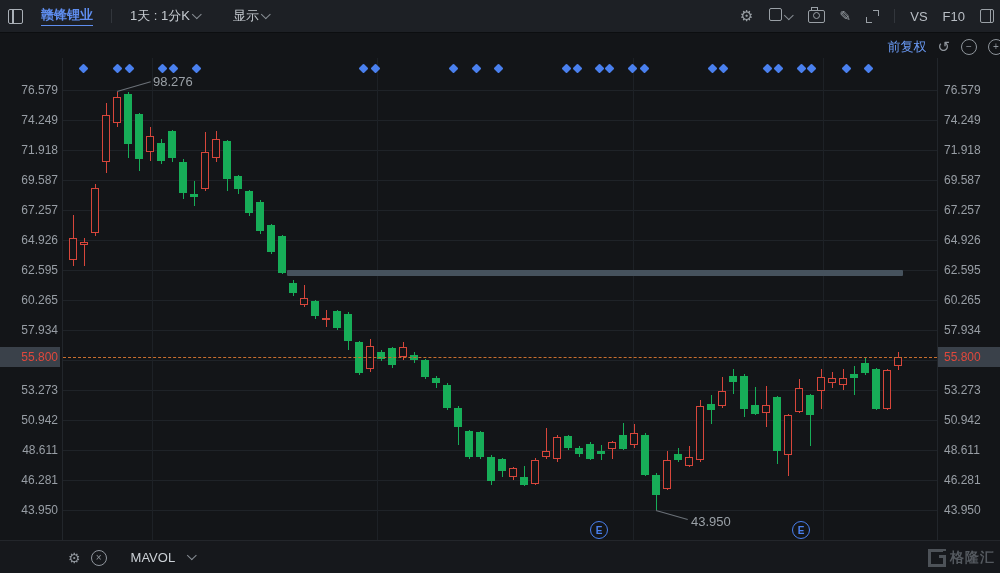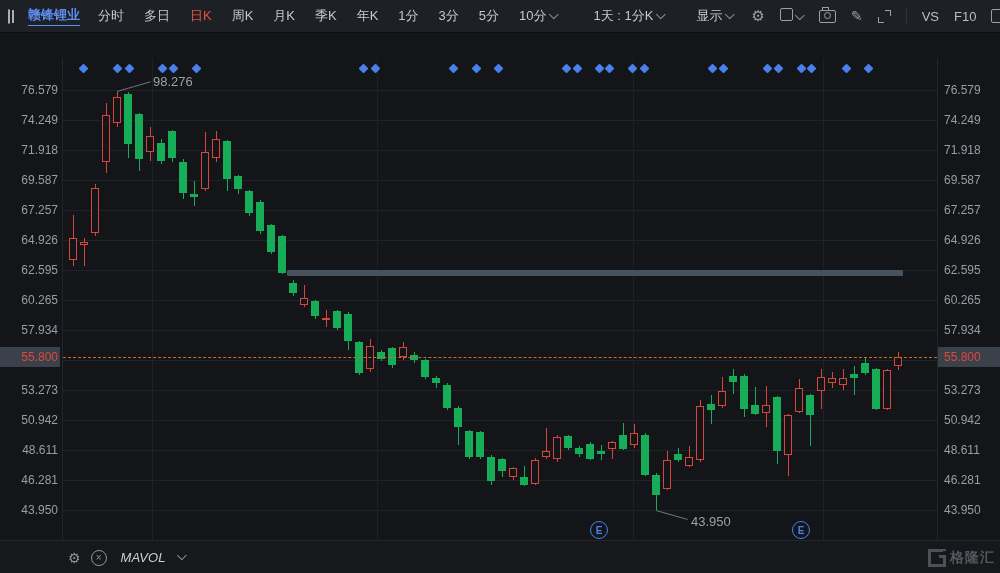--- a/index.html
+++ b/index.html
@@ -50,69 +50,62 @@
   .candle-wick{position:absolute;width:1px;z-index:2;}
   .diamond{position:absolute;width:7px;height:7px;transform:rotate(45deg);border-radius:1px;z-index:5;}
   .e-marker{position:absolute;width:16px;height:16px;border-radius:50%;border:1.3px solid #4a80ee;
             color:#4a80ee;font-size:10px;font-weight:bold;display:flex;align-items:center;justify-content:center;z-index:5;}
   .anno{position:absolute;font-size:13px;color:#9aa0a6;z-index:5;}
   .callout{position:absolute;border-top:1px solid #6b7178;transform-origin:left center;z-index:5;}
   
   #indbar{position:absolute;top:540px;left:0;right:0;height:33px;background:#16181c;
           border-top:1px solid #23262b;display:flex;align-items:center;padding-left:68px;
           gap:10px;font-size:13px;z-index:20;}
-  #indbar .name{color:#ccd1d6;margin-left:4px;font-style:italic;}
+  #indbar .name{color:#ccd1d6;margin-left:14px;}
   .ind-item{display:flex;align-items:center;gap:5px;margin-left:22px;}
   .tri-down{width:0;height:0;border-left:4px solid transparent;border-right:4px solid transparent;
             border-top:6px solid #1fae57;display:inline-block;}
   
   #watermark{position:absolute;right:5px;bottom:6px;display:flex;align-items:center;gap:4px;z-index:25;}
   .glogo{position:relative;width:12px;height:12px;border:3px solid #4d5258;display:inline-block;}
   .glogo::after{content:"";position:absolute;right:-3px;top:-1px;width:3px;height:4px;background:#16181c;}
   .glogo::before{content:"";position:absolute;right:-1px;top:3px;width:5px;height:3px;background:#4d5258;}
   #watermark .brand{color:#54595f;font-size:14px;font-weight:bold;letter-spacing:1px;}
   .vol-partial{position:absolute;top:566px;font-size:12px;color:#8f959c;z-index:8;}
 </style>
 </head>
 <body>
 
 <div id="app">
 
   <div id="toolbar">
     <span class="icon-window"></span>
     <span id="stock-name">赣锋锂业</span>
-    <div id="tabs">
-        <span class="tab">分时</span>
-        <span class="tab">多日</span>
-        <span class="tab active">日K</span>
-        <span class="tab">周K</span>
-        <span class="tab">月K</span>
-        <span class="tab">季K</span>
-        <span class="tab">年K</span>
-        <span class="tab">1分</span>
-        <span class="tab">3分</span>
-        <span class="tab">5分</span>
-        <span class="tab">10分<span class="chev"></span></span>
-      </div>
     <span class="sep"></span>
     <span class="tab"><span>1天 : 1分K</span><span class="chev"></span></span>
     <span class="tab" style="margin-left:14px;"><span>显示</span><span class="chev"></span></span>
     <div id="tool-icons">
       <span class="glyph" style="font-size:15px;">⚙</span>
       <span><span class="icon-square"></span><span class="chev"></span></span>
       <span class="icon-camera"></span>
       <span class="glyph" style="font-size:14px;">✎</span>
       <span class="icon-expand"></span>
       <span class="sep"></span>
       <span style="color:#b9bec5;">VS</span>
       <span style="color:#b9bec5;text-align:right;">F10</span>
       <span class="icon-panel"></span>
     </div>
   </div>
 
+  <div id="subbar">
+    <span id="adjust-label">前复权</span>
+    <span class="glyph" style="font-size:15px;color:#8f959c;">↺</span>
+    <span class="circ">−</span>
+    <span class="circ" style="margin-right:-6px;">+</span>
+  </div>
 
   <div id="chart">
       <div class="hgrid" style="top: 90px;"></div>
       <div class="hgrid" style="top: 120px;"></div>
       <div class="hgrid" style="top: 150px;"></div>
       <div class="hgrid" style="top: 180px;"></div>
       <div class="hgrid" style="top: 210px;"></div>
       <div class="hgrid" style="top: 240px;"></div>
       <div class="hgrid" style="top: 270px;"></div>
       <div class="hgrid" style="top: 300px;"></div>

